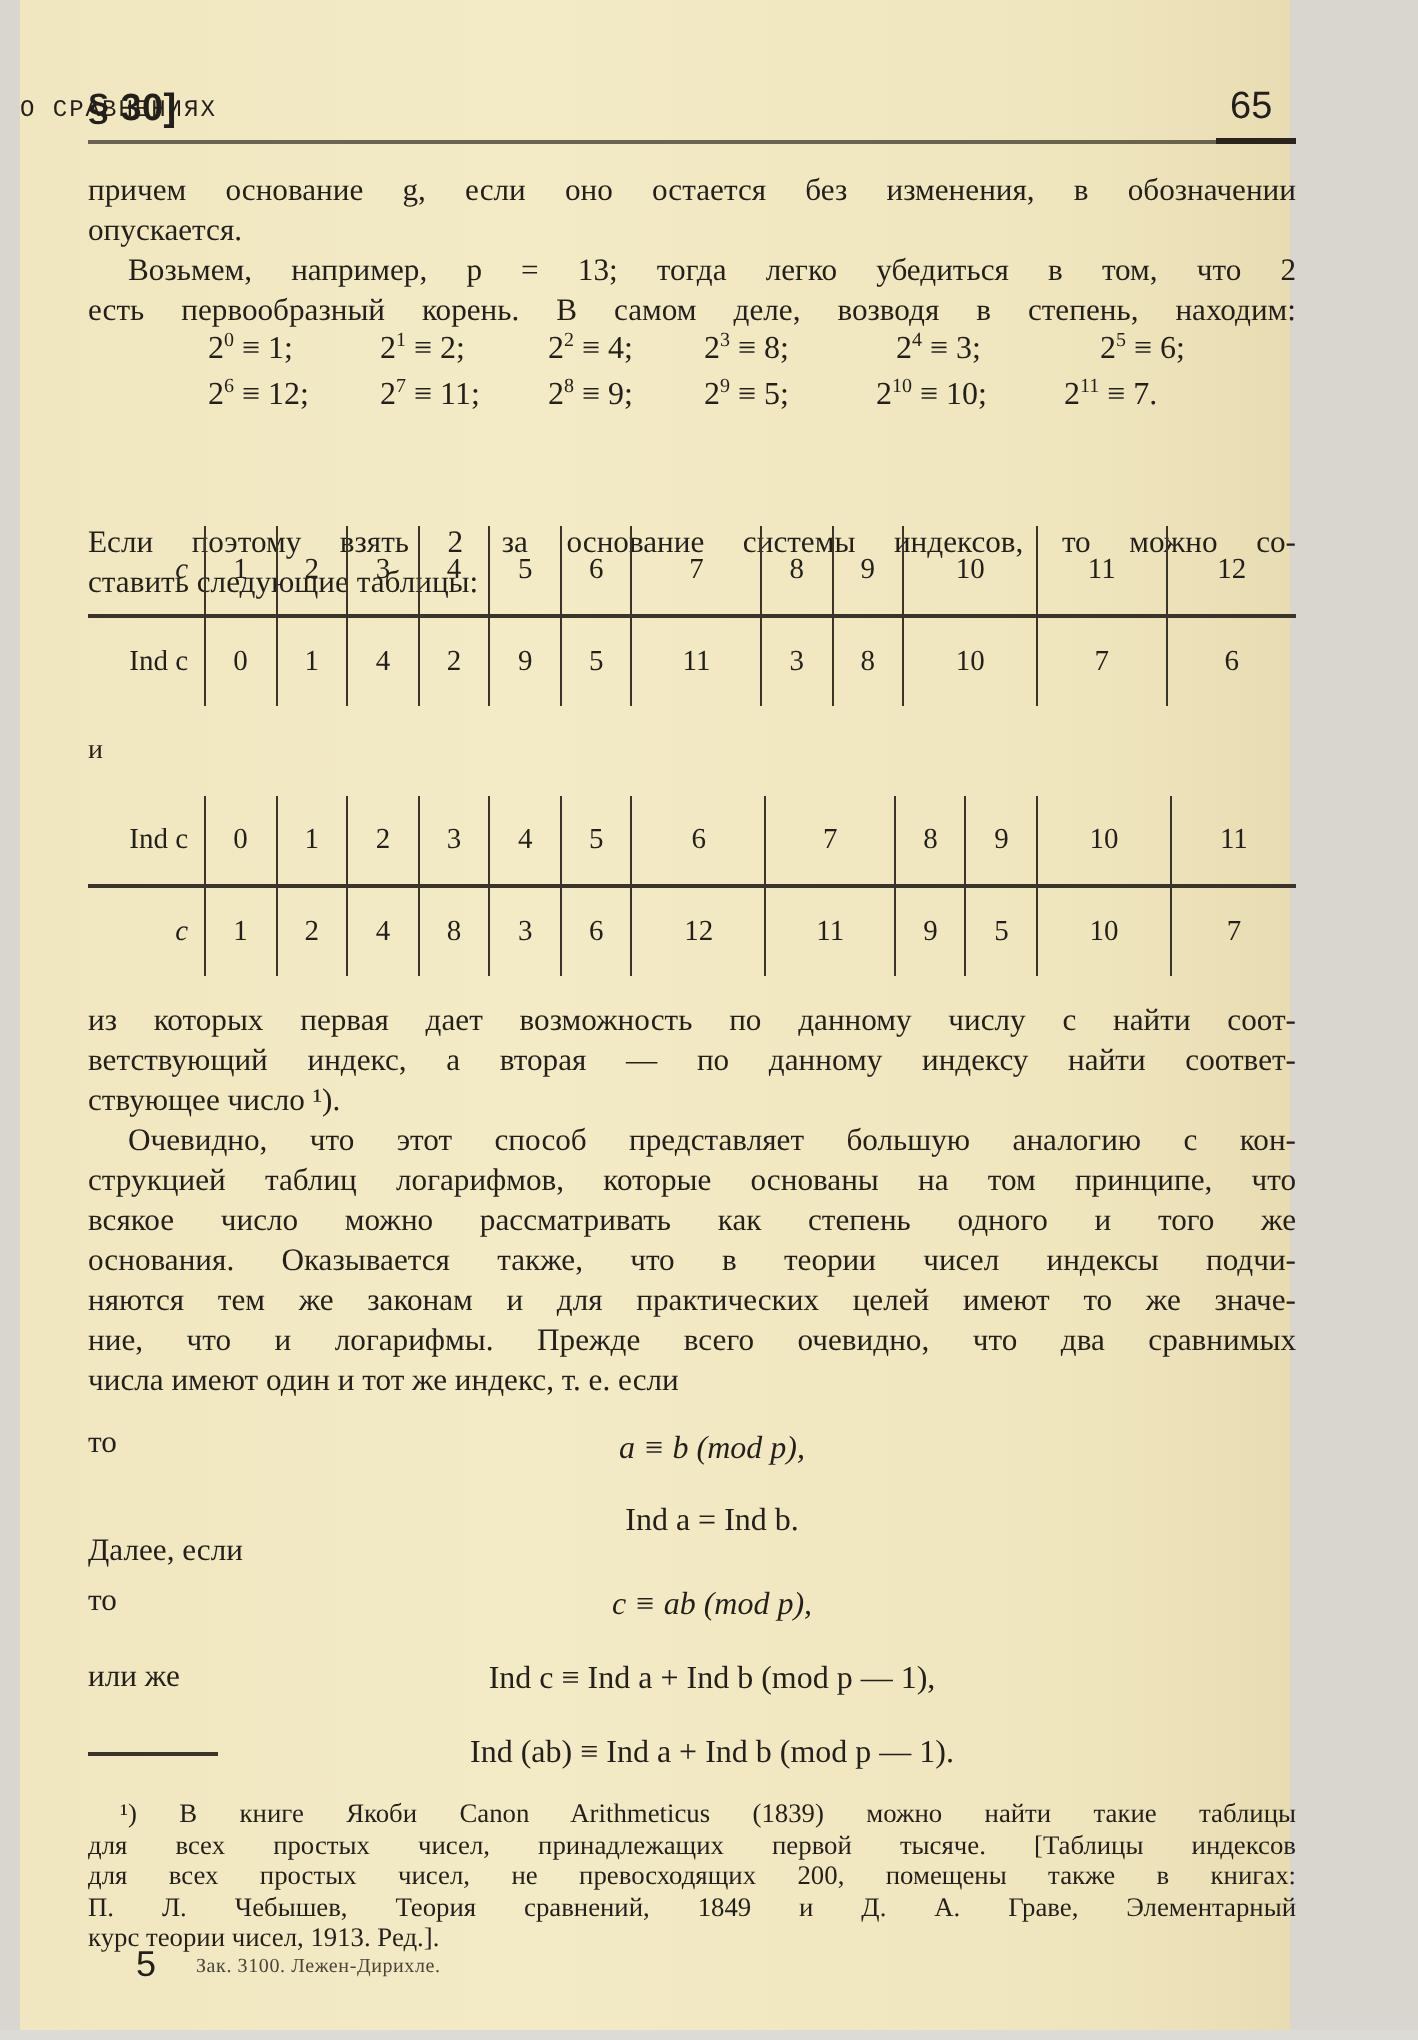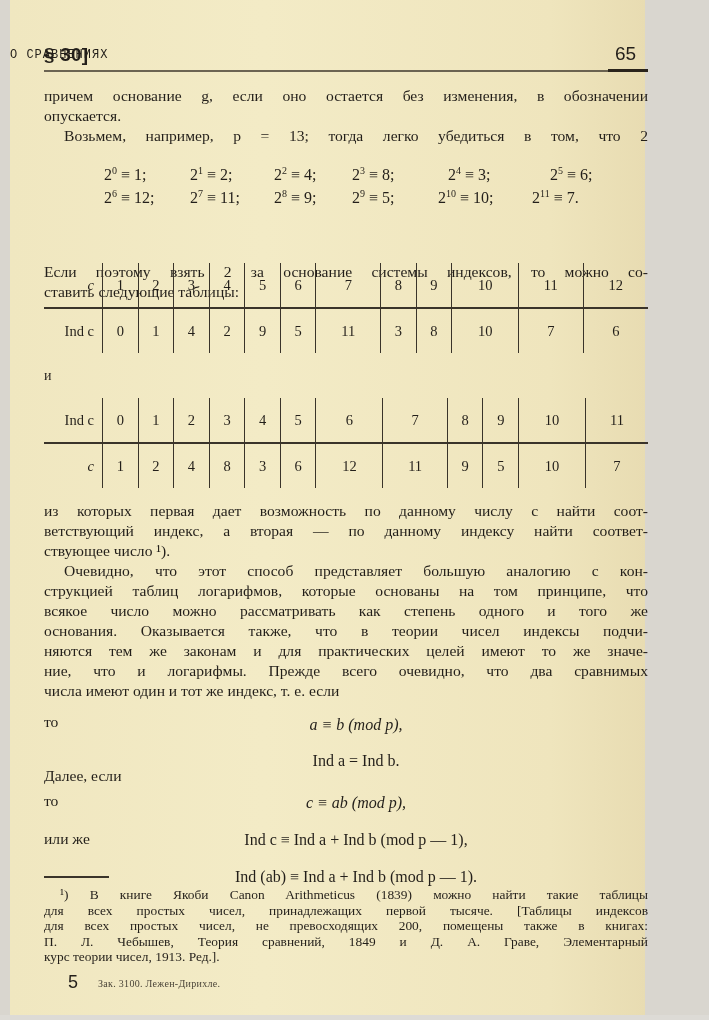--- a/index.html
+++ b/index.html
@@ -34,21 +34,21 @@
   table.idx td { text-align: center; height: 44px; border-left: 1.5px solid #3a342a; padding: 0; }
   table.idx td.lbl { border-left: none; text-align: right; padding-right: 8px; width: 50px; }
   table.idx tr.r1 td { border-bottom: 2px solid #3a342a; }
 
   .mid { position: absolute; left: 10px; width: 672px; text-align: center; font-size: 16px; white-space: nowrap; margin-top: 21px; }
   .word { position: absolute; left: 34px; font-size: 15.6px; }
 
   .fn-rule { left: 34px; top: 876px; width: 65px; height: 1.5px; background: #3a342a; }
   .fn { position: absolute; left: 34px; width: 604px; font-size: 13.4px; line-height: 15.5px; }
   .fn .ln { display: block; text-align: justify; text-align-last: justify; white-space: nowrap; height: 15.5px; }
-  .fn .ln.ind { padding-left: 16px; }
+  .fn .ln.ind { padding-left: 16px; margin-top: 12px; }
   .fn .ln.last { text-align-last: left; }
   .sig-num { left: 58px; top: 972px; font-size: 18px; font-family: "Liberation Sans", sans-serif; }
   .sig-txt { left: 88px; top: 978px; font-size: 10px; color: #4a4438; letter-spacing: 0.3px; }
   .bottom-strip { position: absolute; left: 0; top: 1015px; width: 709px; height: 5px; background: #dddbd6; }
 </style>
 </head>
 <body>
 
 <div class="page">
 
@@ -58,20 +58,21 @@
   <div class="abs hdr-rule"></div>
   <div class="abs hdr-rule-end"></div>
 
   <div class="p" style="top:86px;">
     <span class="ln">причем основание g, если оно остается без изменения, в обозначении</span>
     <span class="ln last">опускается.</span>
   </div>
 
   <div class="p" style="top:126px;">
     <span class="ln ind">Возьмем, например, p = 13; тогда легко убедиться в том, что 2</span>
+    <span class="ln">есть первообразный корень. В самом деле, возводя в степень, находим:</span>
   </div>
 
   <div class="pow-row" style="top:165px; left:0;">
     <span class="pow" style="left:94px;"><span>2</span><sup>0</sup> ≡ <span>1</span><span>;</span></span>
     <span class="pow" style="left:180px;"><span>2</span><sup>1</sup> ≡ <span>2</span><span>;</span></span>
     <span class="pow" style="left:264px;"><span>2</span><sup>2</sup> ≡ <span>4</span><span>;</span></span>
     <span class="pow" style="left:342px;"><span>2</span><sup>3</sup> ≡ <span>8</span><span>;</span></span>
     <span class="pow" style="left:438px;"><span>2</span><sup>4</sup> ≡ <span>3</span><span>;</span></span>
     <span class="pow" style="left:540px;"><span>2</span><sup>5</sup> ≡ <span>6</span><span>;</span></span>
   </div>

